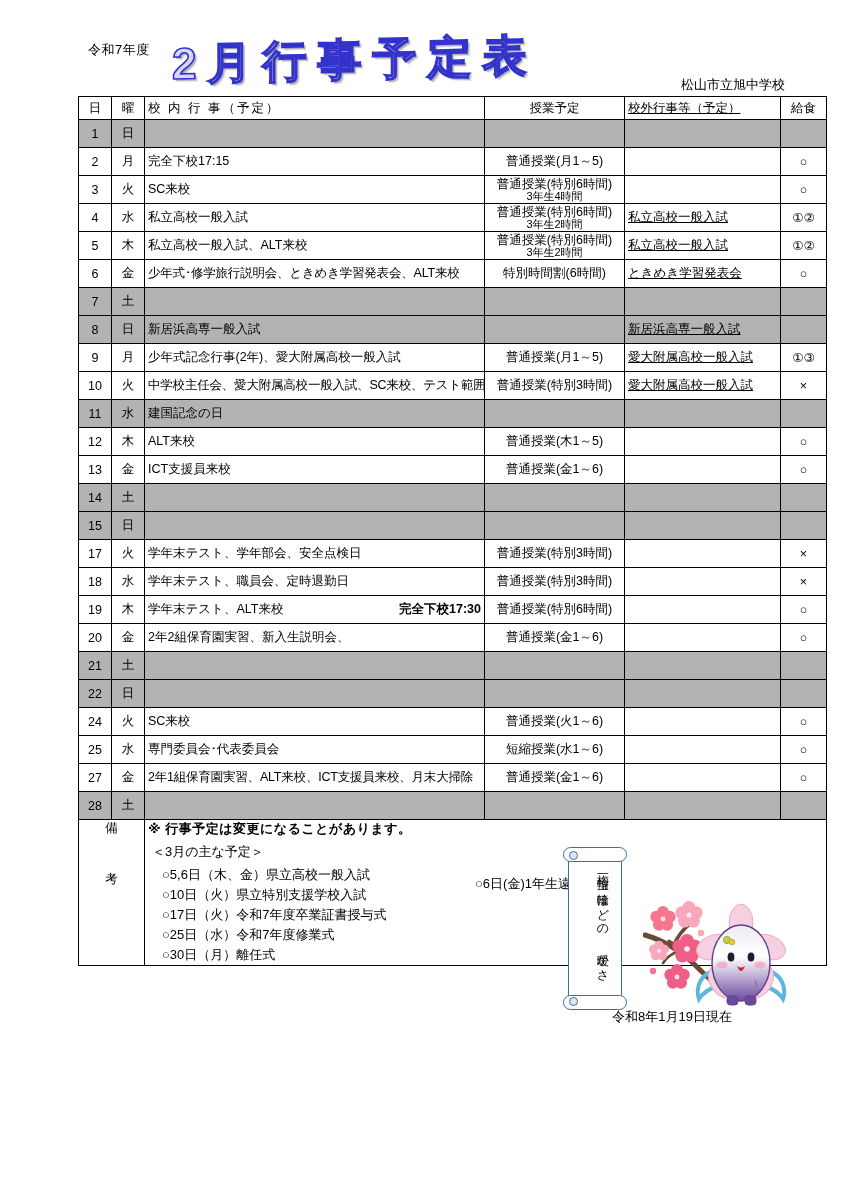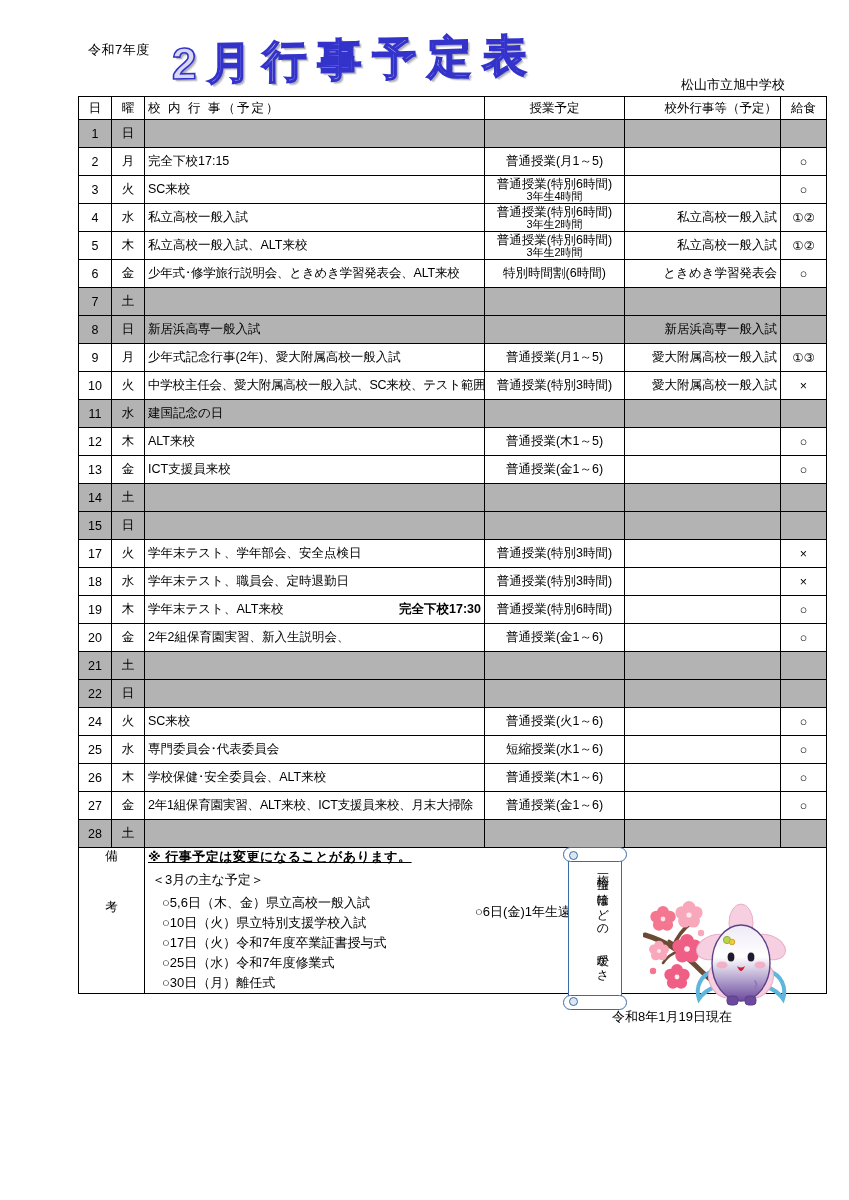--- a/index.html
+++ b/index.html
@@ -71,21 +71,21 @@
     padding: 0 3px;
     vertical-align: middle;
     overflow: hidden;
     white-space: nowrap;
   }
   
   .c-day   { width: 26px;  text-align: center; }
   .c-dow   { width: 26px;  text-align: center; }
   .c-in    { width: 333px; text-align: left; }
   .c-class { width: 133px; text-align: center; }
-  .c-out   { width: 149px; text-align: right; }
+  .c-out   { width: 149px; text-align: left; text-decoration: underline; }
   .c-lunch { width: 39px;  text-align: center; }
 
   thead th {
     height: 22px;
     text-align: center;
     font-size: 12.5px;
     border-bottom: 3px double #000000;
   }
   thead th.c-in { letter-spacing: 2px; }
 
@@ -128,21 +128,20 @@
     position: relative;
     padding: 9px 0 9px 18px;
     height: 152px;
     white-space: nowrap;
   }
   .rm-note {
     font-size: 13px;
     font-weight: bold;
     letter-spacing: 0.5px;
     margin-bottom: 5px;
-    text-decoration: underline;
   }
   .rm-sub {
     font-size: 13px;
     margin-left: 4px;
     margin-bottom: 4px;
   }
   .rm-item {
     font-size: 13px;
     margin-left: 14px;
     line-height: 20px;
@@ -435,28 +434,20 @@
         <td class="c-in">SC来校</td>
         <td class="c-class">普通授業(火1～6)</td>
         <td class="c-out"></td>
         <td class="c-lunch">○</td>
       </tr>
       <tr>
         <td class="c-day">25</td>
         <td class="c-dow">水</td>
         <td class="c-in">専門委員会･代表委員会</td>
         <td class="c-class">短縮授業(水1～6)</td>
-        <td class="c-out"></td>
-        <td class="c-lunch">○</td>
-      </tr>
-      <tr>
-        <td class="c-day">26</td>
-        <td class="c-dow">木</td>
-        <td class="c-in">学校保健･安全委員会、ALT来校</td>
-        <td class="c-class">普通授業(木1～6)</td>
         <td class="c-out"></td>
         <td class="c-lunch">○</td>
       </tr>
       <tr>
         <td class="c-day">27</td>
         <td class="c-dow">金</td>
         <td class="c-in tight">2年1組保育園実習、ALT来校、ICT支援員来校、月末大掃除</td>
         <td class="c-class">普通授業(金1～6)</td>
         <td class="c-out"></td>
         <td class="c-lunch">○</td>

